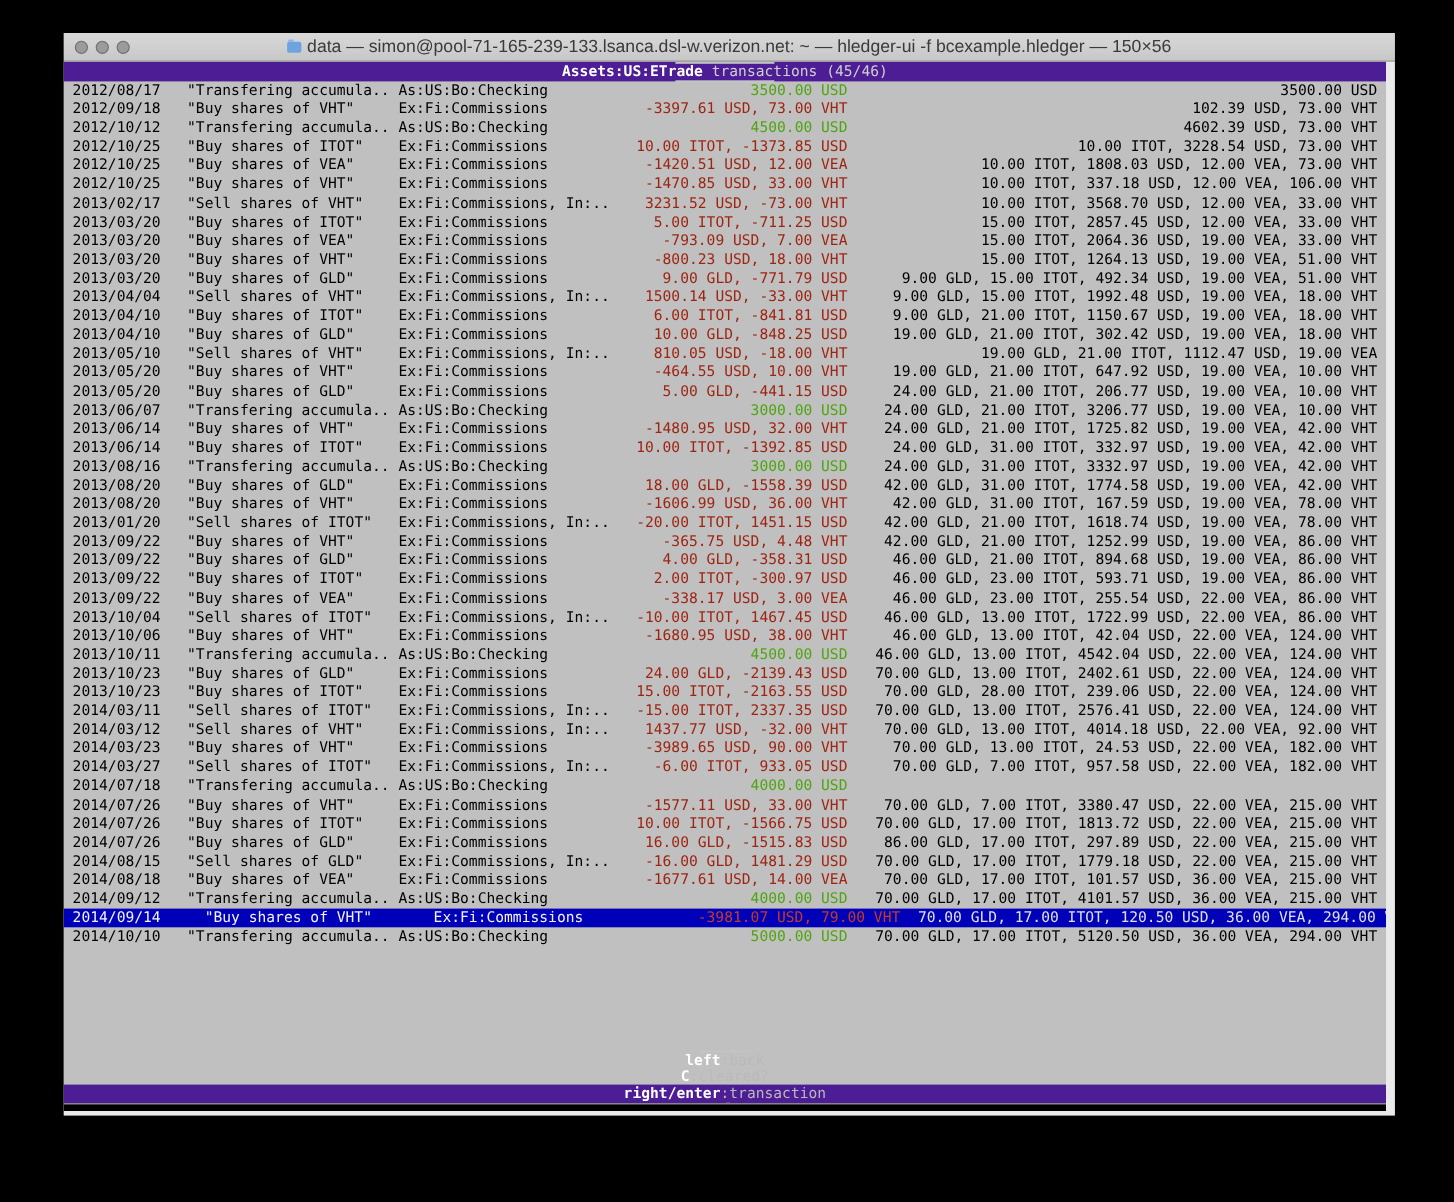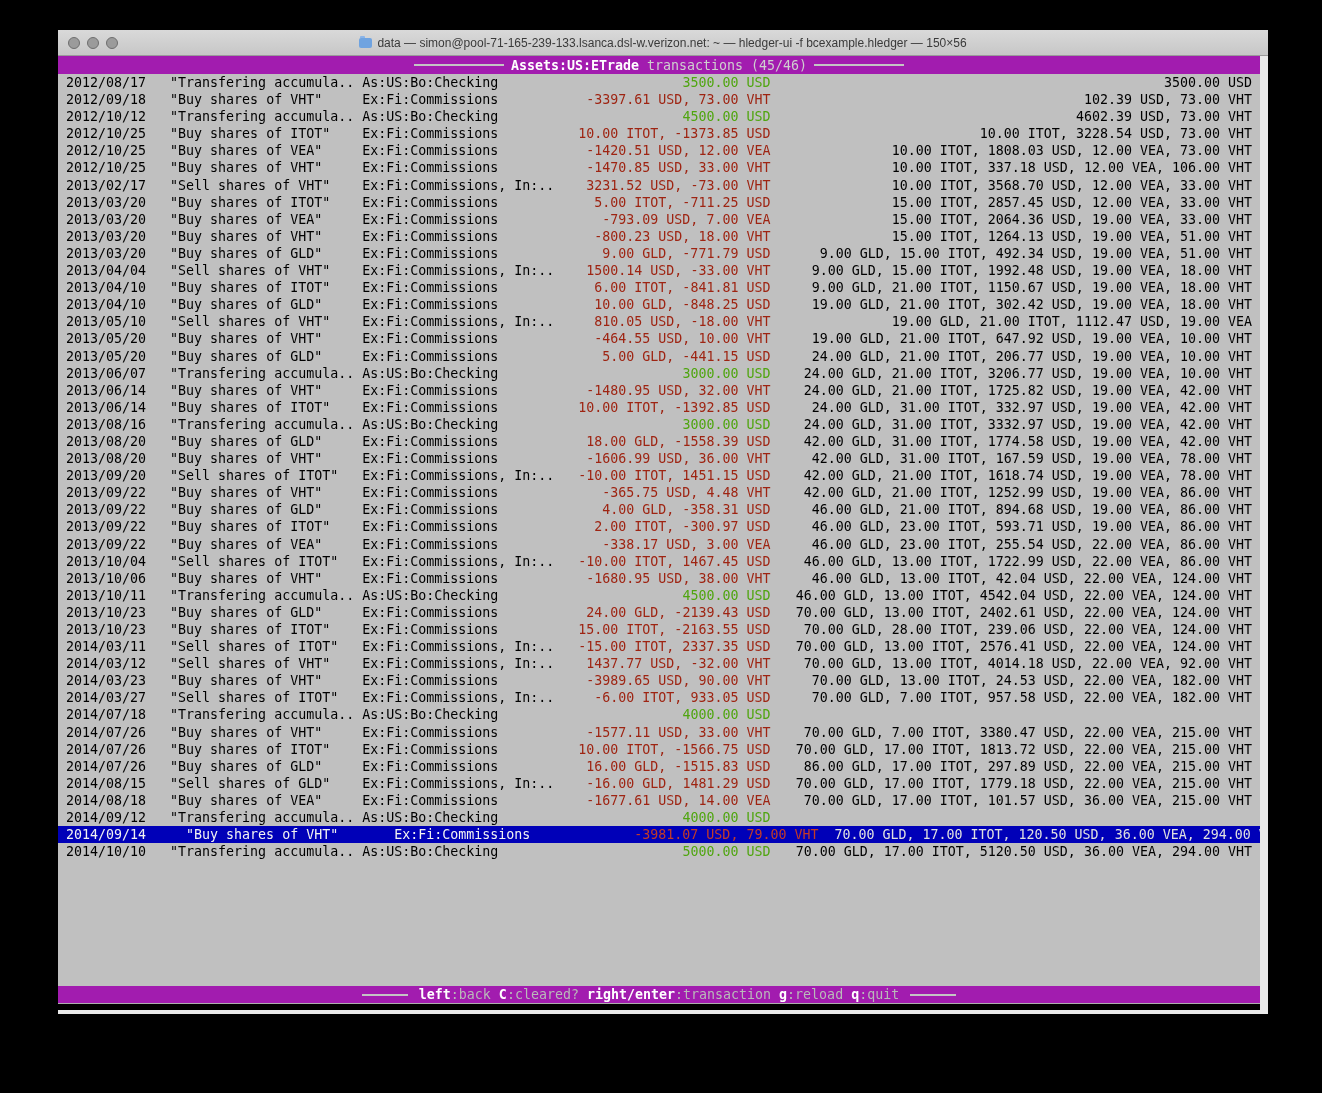--- a/index.html
+++ b/index.html
@@ -3,34 +3,34 @@
 <meta charset="utf-8">
 <style>
   html,body{margin:0;padding:0;background:#000;}
   .screen{position:relative;width:1322px;height:1093px;background:#000;overflow:hidden;
           font-family:"DejaVu Sans Mono","Liberation Mono",monospace;}
   .window{position:absolute;left:58px;top:30px;width:1210px;height:984px;
           background:#c0c0c0;border-bottom:4px solid #eaeaea;box-sizing:border-box;}
   
   .titlebar{height:26px;background:linear-gradient(#d9d9d9,#c7c7c7);
             border-bottom:1px solid #9a9a9a;position:relative;display:flex;align-items:center;
-            font-family:"Liberation Sans","DejaVu Sans",sans-serif;font-size:12px;color:#3a3a3a;box-sizing:border-box;}
+            font-family:"Liberation Sans","DejaVu Sans",sans-serif;font-size:16px;color:#3a3a3a;box-sizing:border-box;}
   .lights{position:absolute;left:10px;top:0;height:100%;display:flex;align-items:center;gap:7px;}
   .light{width:12px;height:12px;border-radius:50%;background:#9b9b9b;border:1px solid #6e6e6e;box-sizing:border-box;}
   .tb-title{margin:0 auto;display:flex;align-items:center;white-space:pre;}
   .folder-icon{display:inline-block;width:13px;height:10px;background:#6fa3e0;border-radius:2px;
                margin-right:5px;position:relative;}
   .folder-icon::before{content:"";position:absolute;top:-2px;left:1px;width:5px;height:2px;
                background:#8ab4e8;border-radius:1px 1px 0 0;}
   
   .terminal{display:flex;height:calc(100% - 26px);}
   .content{flex:1;background:#c0c0c0;display:flex;flex-direction:column;overflow:hidden;
            font-size:13.3px;color:#000;}
   .scrollbar{width:8px;background:#eaeaea;}
-  .tui-bar{background:#a21caf;color:#cfcfcf;display:flex;align-items:center;justify-content:center;white-space:pre;}
+  .tui-bar{background:#4c1d95;color:#cfcfcf;display:flex;align-items:center;justify-content:center;white-space:pre;flex-direction:column;}
   .tui-header{height:18px;}
   .tui-footer{height:17px;justify-content:center;}
   .dash{display:inline-block;border-top:2px solid #c4c4c4;}
   .dash.hdr{width:90px;margin:0 7px;}
   .dash.ftr{width:46px;margin:0 7px;}
   .hdr-text b{color:#fff;}
   .keypair{margin:0 4px;}
   .keypair b{color:#fff;}
   .keypair span{color:#b9b9b9;}
   
@@ -93,41 +93,41 @@
             <div class="trow"><span class="c-date">2013/04/10</span><span class="c-desc">"Buy shares of GLD"</span><span class="c-acct">Ex:Fi:Commissions</span><span class="c-chg neg">10.00 GLD, -848.25 USD</span><span class="c-bal">19.00 GLD, 21.00 ITOT, 302.42 USD, 19.00 VEA, 18.00 VHT</span></div>
             <div class="trow"><span class="c-date">2013/05/10</span><span class="c-desc">"Sell shares of VHT"</span><span class="c-acct">Ex:Fi:Commissions, In:..</span><span class="c-chg neg">810.05 USD, -18.00 VHT</span><span class="c-bal">19.00 GLD, 21.00 ITOT, 1112.47 USD, 19.00 VEA</span></div>
             <div class="trow"><span class="c-date">2013/05/20</span><span class="c-desc">"Buy shares of VHT"</span><span class="c-acct">Ex:Fi:Commissions</span><span class="c-chg neg">-464.55 USD, 10.00 VHT</span><span class="c-bal">19.00 GLD, 21.00 ITOT, 647.92 USD, 19.00 VEA, 10.00 VHT</span></div>
             <div class="trow"><span class="c-date">2013/05/20</span><span class="c-desc">"Buy shares of GLD"</span><span class="c-acct">Ex:Fi:Commissions</span><span class="c-chg neg">5.00 GLD, -441.15 USD</span><span class="c-bal">24.00 GLD, 21.00 ITOT, 206.77 USD, 19.00 VEA, 10.00 VHT</span></div>
             <div class="trow"><span class="c-date">2013/06/07</span><span class="c-desc">"Transfering accumula..</span><span class="c-acct">As:US:Bo:Checking</span><span class="c-chg pos">3000.00 USD</span><span class="c-bal">24.00 GLD, 21.00 ITOT, 3206.77 USD, 19.00 VEA, 10.00 VHT</span></div>
             <div class="trow"><span class="c-date">2013/06/14</span><span class="c-desc">"Buy shares of VHT"</span><span class="c-acct">Ex:Fi:Commissions</span><span class="c-chg neg">-1480.95 USD, 32.00 VHT</span><span class="c-bal">24.00 GLD, 21.00 ITOT, 1725.82 USD, 19.00 VEA, 42.00 VHT</span></div>
             <div class="trow"><span class="c-date">2013/06/14</span><span class="c-desc">"Buy shares of ITOT"</span><span class="c-acct">Ex:Fi:Commissions</span><span class="c-chg neg">10.00 ITOT, -1392.85 USD</span><span class="c-bal">24.00 GLD, 31.00 ITOT, 332.97 USD, 19.00 VEA, 42.00 VHT</span></div>
             <div class="trow"><span class="c-date">2013/08/16</span><span class="c-desc">"Transfering accumula..</span><span class="c-acct">As:US:Bo:Checking</span><span class="c-chg pos">3000.00 USD</span><span class="c-bal">24.00 GLD, 31.00 ITOT, 3332.97 USD, 19.00 VEA, 42.00 VHT</span></div>
             <div class="trow"><span class="c-date">2013/08/20</span><span class="c-desc">"Buy shares of GLD"</span><span class="c-acct">Ex:Fi:Commissions</span><span class="c-chg neg">18.00 GLD, -1558.39 USD</span><span class="c-bal">42.00 GLD, 31.00 ITOT, 1774.58 USD, 19.00 VEA, 42.00 VHT</span></div>
             <div class="trow"><span class="c-date">2013/08/20</span><span class="c-desc">"Buy shares of VHT"</span><span class="c-acct">Ex:Fi:Commissions</span><span class="c-chg neg">-1606.99 USD, 36.00 VHT</span><span class="c-bal">42.00 GLD, 31.00 ITOT, 167.59 USD, 19.00 VEA, 78.00 VHT</span></div>
-            <div class="trow"><span class="c-date">2013/09/20</span><span class="c-desc">"Sell shares of ITOT"</span><span class="c-acct">Ex:Fi:Commissions, In:..</span><span class="c-chg neg">-10.00 ITOT, 1451.15 USD</span><span class="c-bal">42.00 GLD, 21.00 ITOT, 1618.74 USD, 19.00 VEA, 78.00 VHT</span></div>
+            <div class="trow"><span class="c-date">2013/01/20</span><span class="c-desc">"Sell shares of ITOT"</span><span class="c-acct">Ex:Fi:Commissions, In:..</span><span class="c-chg neg">-20.00 ITOT, 1451.15 USD</span><span class="c-bal">42.00 GLD, 21.00 ITOT, 1618.74 USD, 19.00 VEA, 78.00 VHT</span></div>
             <div class="trow"><span class="c-date">2013/09/22</span><span class="c-desc">"Buy shares of VHT"</span><span class="c-acct">Ex:Fi:Commissions</span><span class="c-chg neg">-365.75 USD, 4.48 VHT</span><span class="c-bal">42.00 GLD, 21.00 ITOT, 1252.99 USD, 19.00 VEA, 86.00 VHT</span></div>
             <div class="trow"><span class="c-date">2013/09/22</span><span class="c-desc">"Buy shares of GLD"</span><span class="c-acct">Ex:Fi:Commissions</span><span class="c-chg neg">4.00 GLD, -358.31 USD</span><span class="c-bal">46.00 GLD, 21.00 ITOT, 894.68 USD, 19.00 VEA, 86.00 VHT</span></div>
             <div class="trow"><span class="c-date">2013/09/22</span><span class="c-desc">"Buy shares of ITOT"</span><span class="c-acct">Ex:Fi:Commissions</span><span class="c-chg neg">2.00 ITOT, -300.97 USD</span><span class="c-bal">46.00 GLD, 23.00 ITOT, 593.71 USD, 19.00 VEA, 86.00 VHT</span></div>
             <div class="trow"><span class="c-date">2013/09/22</span><span class="c-desc">"Buy shares of VEA"</span><span class="c-acct">Ex:Fi:Commissions</span><span class="c-chg neg">-338.17 USD, 3.00 VEA</span><span class="c-bal">46.00 GLD, 23.00 ITOT, 255.54 USD, 22.00 VEA, 86.00 VHT</span></div>
             <div class="trow"><span class="c-date">2013/10/04</span><span class="c-desc">"Sell shares of ITOT"</span><span class="c-acct">Ex:Fi:Commissions, In:..</span><span class="c-chg neg">-10.00 ITOT, 1467.45 USD</span><span class="c-bal">46.00 GLD, 13.00 ITOT, 1722.99 USD, 22.00 VEA, 86.00 VHT</span></div>
             <div class="trow"><span class="c-date">2013/10/06</span><span class="c-desc">"Buy shares of VHT"</span><span class="c-acct">Ex:Fi:Commissions</span><span class="c-chg neg">-1680.95 USD, 38.00 VHT</span><span class="c-bal">46.00 GLD, 13.00 ITOT, 42.04 USD, 22.00 VEA, 124.00 VHT</span></div>
             <div class="trow"><span class="c-date">2013/10/11</span><span class="c-desc">"Transfering accumula..</span><span class="c-acct">As:US:Bo:Checking</span><span class="c-chg pos">4500.00 USD</span><span class="c-bal">46.00 GLD, 13.00 ITOT, 4542.04 USD, 22.00 VEA, 124.00 VHT</span></div>
             <div class="trow"><span class="c-date">2013/10/23</span><span class="c-desc">"Buy shares of GLD"</span><span class="c-acct">Ex:Fi:Commissions</span><span class="c-chg neg">24.00 GLD, -2139.43 USD</span><span class="c-bal">70.00 GLD, 13.00 ITOT, 2402.61 USD, 22.00 VEA, 124.00 VHT</span></div>
             <div class="trow"><span class="c-date">2013/10/23</span><span class="c-desc">"Buy shares of ITOT"</span><span class="c-acct">Ex:Fi:Commissions</span><span class="c-chg neg">15.00 ITOT, -2163.55 USD</span><span class="c-bal">70.00 GLD, 28.00 ITOT, 239.06 USD, 22.00 VEA, 124.00 VHT</span></div>
             <div class="trow"><span class="c-date">2014/03/11</span><span class="c-desc">"Sell shares of ITOT"</span><span class="c-acct">Ex:Fi:Commissions, In:..</span><span class="c-chg neg">-15.00 ITOT, 2337.35 USD</span><span class="c-bal">70.00 GLD, 13.00 ITOT, 2576.41 USD, 22.00 VEA, 124.00 VHT</span></div>
             <div class="trow"><span class="c-date">2014/03/12</span><span class="c-desc">"Sell shares of VHT"</span><span class="c-acct">Ex:Fi:Commissions, In:..</span><span class="c-chg neg">1437.77 USD, -32.00 VHT</span><span class="c-bal">70.00 GLD, 13.00 ITOT, 4014.18 USD, 22.00 VEA, 92.00 VHT</span></div>
             <div class="trow"><span class="c-date">2014/03/23</span><span class="c-desc">"Buy shares of VHT"</span><span class="c-acct">Ex:Fi:Commissions</span><span class="c-chg neg">-3989.65 USD, 90.00 VHT</span><span class="c-bal">70.00 GLD, 13.00 ITOT, 24.53 USD, 22.00 VEA, 182.00 VHT</span></div>
             <div class="trow"><span class="c-date">2014/03/27</span><span class="c-desc">"Sell shares of ITOT"</span><span class="c-acct">Ex:Fi:Commissions, In:..</span><span class="c-chg neg">-6.00 ITOT, 933.05 USD</span><span class="c-bal">70.00 GLD, 7.00 ITOT, 957.58 USD, 22.00 VEA, 182.00 VHT</span></div>
             <div class="trow"><span class="c-date">2014/07/18</span><span class="c-desc">"Transfering accumula..</span><span class="c-acct">As:US:Bo:Checking</span><span class="c-chg pos">4000.00 USD</span></div>
             <div class="trow"><span class="c-date">2014/07/26</span><span class="c-desc">"Buy shares of VHT"</span><span class="c-acct">Ex:Fi:Commissions</span><span class="c-chg neg">-1577.11 USD, 33.00 VHT</span><span class="c-bal">70.00 GLD, 7.00 ITOT, 3380.47 USD, 22.00 VEA, 215.00 VHT</span></div>
             <div class="trow"><span class="c-date">2014/07/26</span><span class="c-desc">"Buy shares of ITOT"</span><span class="c-acct">Ex:Fi:Commissions</span><span class="c-chg neg">10.00 ITOT, -1566.75 USD</span><span class="c-bal">70.00 GLD, 17.00 ITOT, 1813.72 USD, 22.00 VEA, 215.00 VHT</span></div>
             <div class="trow"><span class="c-date">2014/07/26</span><span class="c-desc">"Buy shares of GLD"</span><span class="c-acct">Ex:Fi:Commissions</span><span class="c-chg neg">16.00 GLD, -1515.83 USD</span><span class="c-bal">86.00 GLD, 17.00 ITOT, 297.89 USD, 22.00 VEA, 215.00 VHT</span></div>
             <div class="trow"><span class="c-date">2014/08/15</span><span class="c-desc">"Sell shares of GLD"</span><span class="c-acct">Ex:Fi:Commissions, In:..</span><span class="c-chg neg">-16.00 GLD, 1481.29 USD</span><span class="c-bal">70.00 GLD, 17.00 ITOT, 1779.18 USD, 22.00 VEA, 215.00 VHT</span></div>
             <div class="trow"><span class="c-date">2014/08/18</span><span class="c-desc">"Buy shares of VEA"</span><span class="c-acct">Ex:Fi:Commissions</span><span class="c-chg neg">-1677.61 USD, 14.00 VEA</span><span class="c-bal">70.00 GLD, 17.00 ITOT, 101.57 USD, 36.00 VEA, 215.00 VHT</span></div>
-            <div class="trow"><span class="c-date">2014/09/12</span><span class="c-desc">"Transfering accumula..</span><span class="c-acct">As:US:Bo:Checking</span><span class="c-chg pos">4000.00 USD</span></div>
+            <div class="trow"><span class="c-date">2014/09/12</span><span class="c-desc">"Transfering accumula..</span><span class="c-acct">As:US:Bo:Checking</span><span class="c-chg pos">4000.00 USD</span><span class="c-bal">70.00 GLD, 17.00 ITOT, 4101.57 USD, 36.00 VEA, 215.00 VHT</span></div>
             <div class="trow selected"><span class="c-date">2014/09/14</span><span class="c-desc">"Buy shares of VHT"</span><span class="c-acct">Ex:Fi:Commissions</span><span class="c-chg neg">-3981.07 USD, 79.00 VHT</span><span class="c-bal">70.00 GLD, 17.00 ITOT, 120.50 USD, 36.00 VEA, 294.00 VHT</span></div>
             <div class="trow"><span class="c-date">2014/10/10</span><span class="c-desc">"Transfering accumula..</span><span class="c-acct">As:US:Bo:Checking</span><span class="c-chg pos">5000.00 USD</span><span class="c-bal">70.00 GLD, 17.00 ITOT, 5120.50 USD, 36.00 VEA, 294.00 VHT</span></div>
           </div>
 
         <div class="filler"></div>
 
         <div class="tui-bar tui-footer">
           <span class="dash ftr"></span>
           <span class="keypair"><b>left</b><span>:back</span></span>
           <span class="keypair"><b>C</b><span>:cleared?</span></span>

